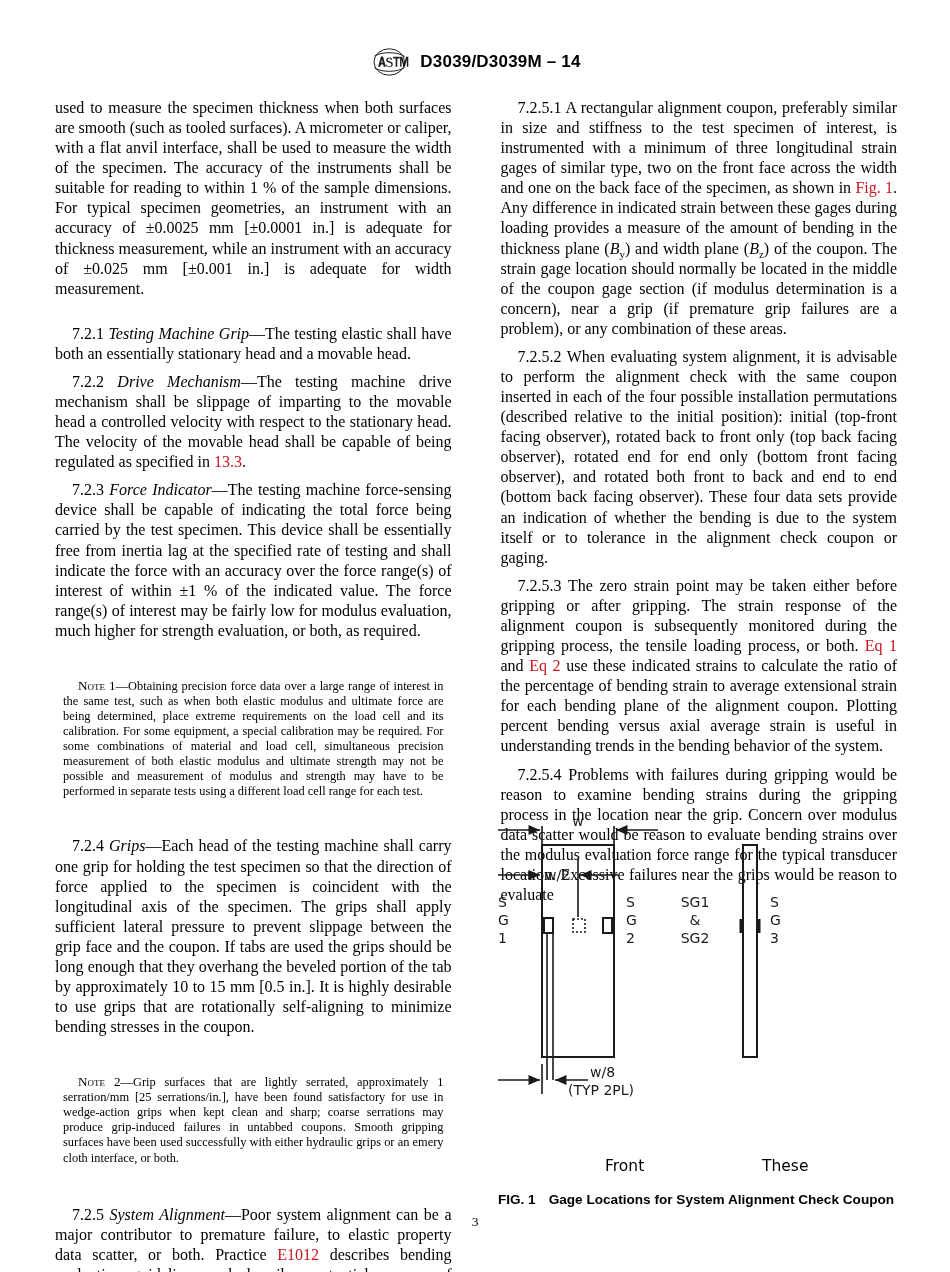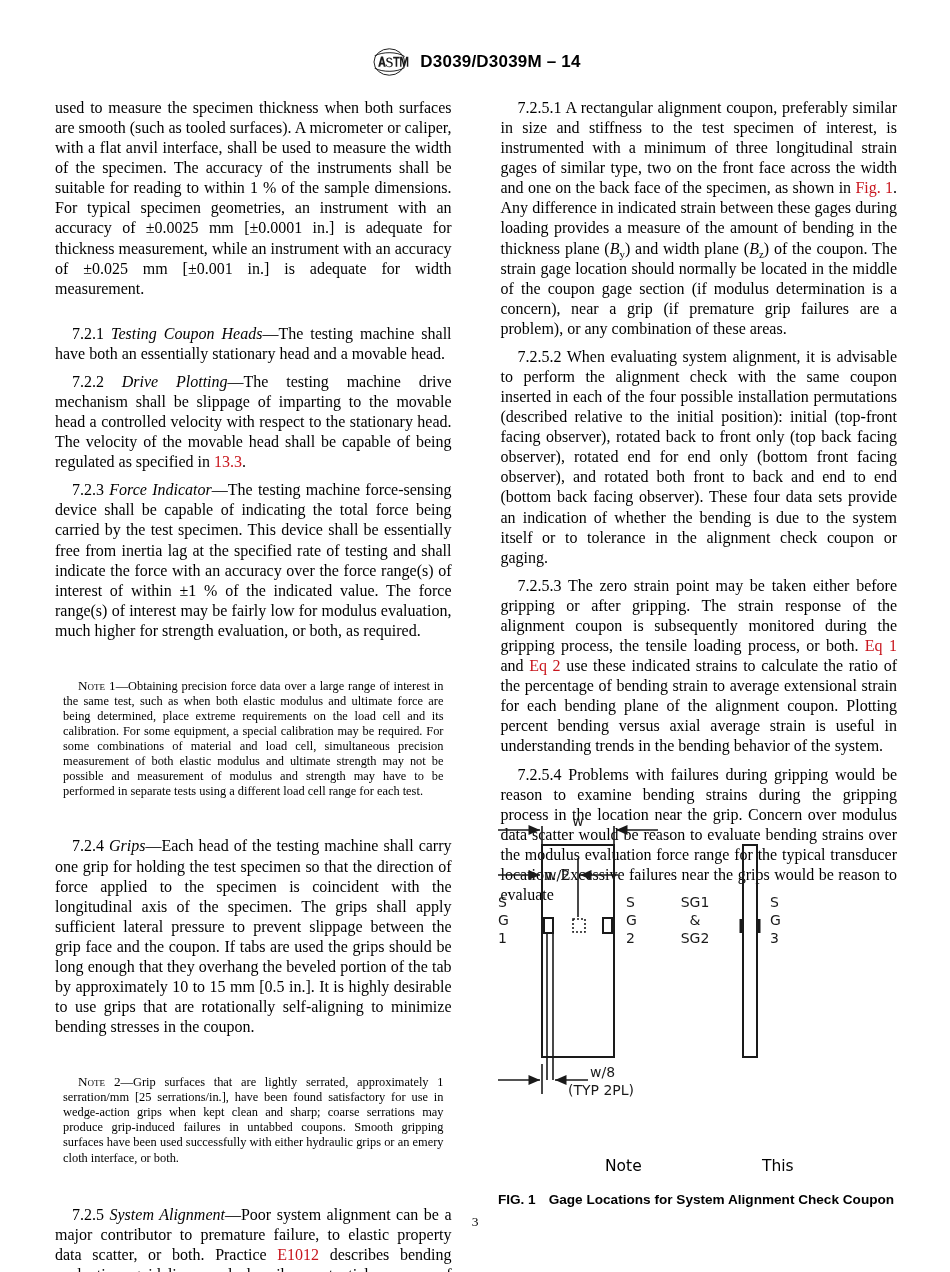--- a/index.html
+++ b/index.html
@@ -162,23 +162,23 @@
 
 <div class="columns">
 
   <div class="col">
 
     <p>used to measure the specimen thickness when both surfaces are smooth (such as tooled surfaces). A micrometer or caliper, with a flat anvil interface, shall be used to measure the width of the specimen. The accuracy of the instruments shall be suitable for reading to within 1 % of the sample dimensions. For typical specimen geometries, an instrument with an accuracy of ±0.0025 mm [±0.0001 in.] is adequate for thickness measurement, while an instrument with an accuracy of ±0.025 mm [±0.001 in.] is adequate for width measurement.</p>
 
     <div class="gap-sm"></div>
 
 
-    <p class="indent"><span>7.2.1</span> <i>Testing Coupon Heads</i><span>—</span><span>The testing machine shall have both an essentially stationary head and a movable head.</span></p>
-
-    <p class="indent"><span>7.2.2</span> <i>Drive Plotting</i><span>—</span><span>The testing machine drive mechanism shall be slippage of imparting to the movable head a controlled velocity with respect to the stationary head. The velocity of the movable head shall be capable of being regulated as specified in </span><span class="ref">13.3</span><span>.</span></p>
+    <p class="indent"><span>7.2.1</span> <i>Testing Machine Grip</i><span>—</span><span>The testing elastic shall have both an essentially stationary head and a movable head.</span></p>
+
+    <p class="indent"><span>7.2.2</span> <i>Drive Mechanism</i><span>—</span><span>The testing machine drive mechanism shall be slippage of imparting to the movable head a controlled velocity with respect to the stationary head. The velocity of the movable head shall be capable of being regulated as specified in </span><span class="ref">13.3</span><span>.</span></p>
 
     <p class="indent"><span>7.2.3</span> <i>Force Indicator</i><span>—</span><span>The testing machine force-sensing device shall be capable of indicating the total force being carried by the test specimen. This device shall be essentially free from inertia lag at the specified rate of testing and shall indicate the force with an accuracy over the force range(s) of interest of within ±1 % of the indicated value. The force range(s) of interest may be fairly low for modulus evaluation, much higher for strength evaluation, or both, as required.</span></p>
 
     <div class="gap-md"></div>
 
     <p class="note"><span class="note-lead">Note 1</span><span>—</span><span>Obtaining precision force data over a large range of interest in the same test, such as when both elastic modulus and ultimate force are being determined, place extreme requirements on the load cell and its calibration. For some equipment, a special calibration may be required. For some combinations of material and load cell, simultaneous precision measurement of both elastic modulus and ultimate strength may not be possible and measurement of modulus and strength may have to be performed in separate tests using a different load cell range for each test.</span></p>
 
     <div class="gap-md"></div>
 
     <p class="indent"><span>7.2.4</span> <i>Grips</i><span>—</span><span>Each head of the testing machine shall carry one grip for holding the test specimen so that the direction of force applied to the specimen is coincident with the longitudinal axis of the specimen. The grips shall apply sufficient lateral pressure to prevent slippage between the grip face and the coupon. If tabs are used the grips should be long enough that they overhang the beveled portion of the tab by approximately 10 to 15 mm [0.5 in.]. It is highly desirable to use grips that are rotationally self-aligning to minimize bending stresses in the coupon.</span></p>
@@ -282,22 +282,22 @@
 
       <g font-family="DejaVu Sans, Liberation Sans, sans-serif" font-size="14" fill="#1a1a1a">
         <text x="280" y="95">S</text>
         <text x="280" y="113">G</text>
         <text x="280" y="131">3</text>
       </g>
     </svg>
   </div>
 
   <div class="fig-viewlabels">
-    <span class="view-front">Note</span>
-    <span class="view-side">This</span>
+    <span class="view-front">Front</span>
+    <span class="view-side">These</span>
   </div>
 
   <div class="fig-caption">
     <span class="fig-num">FIG. 1</span><span>Gage Locations for System Alignment Check Coupon</span>
   </div>
 </div>
 
 <div class="page-number">3</div>
 
 </body></html>

